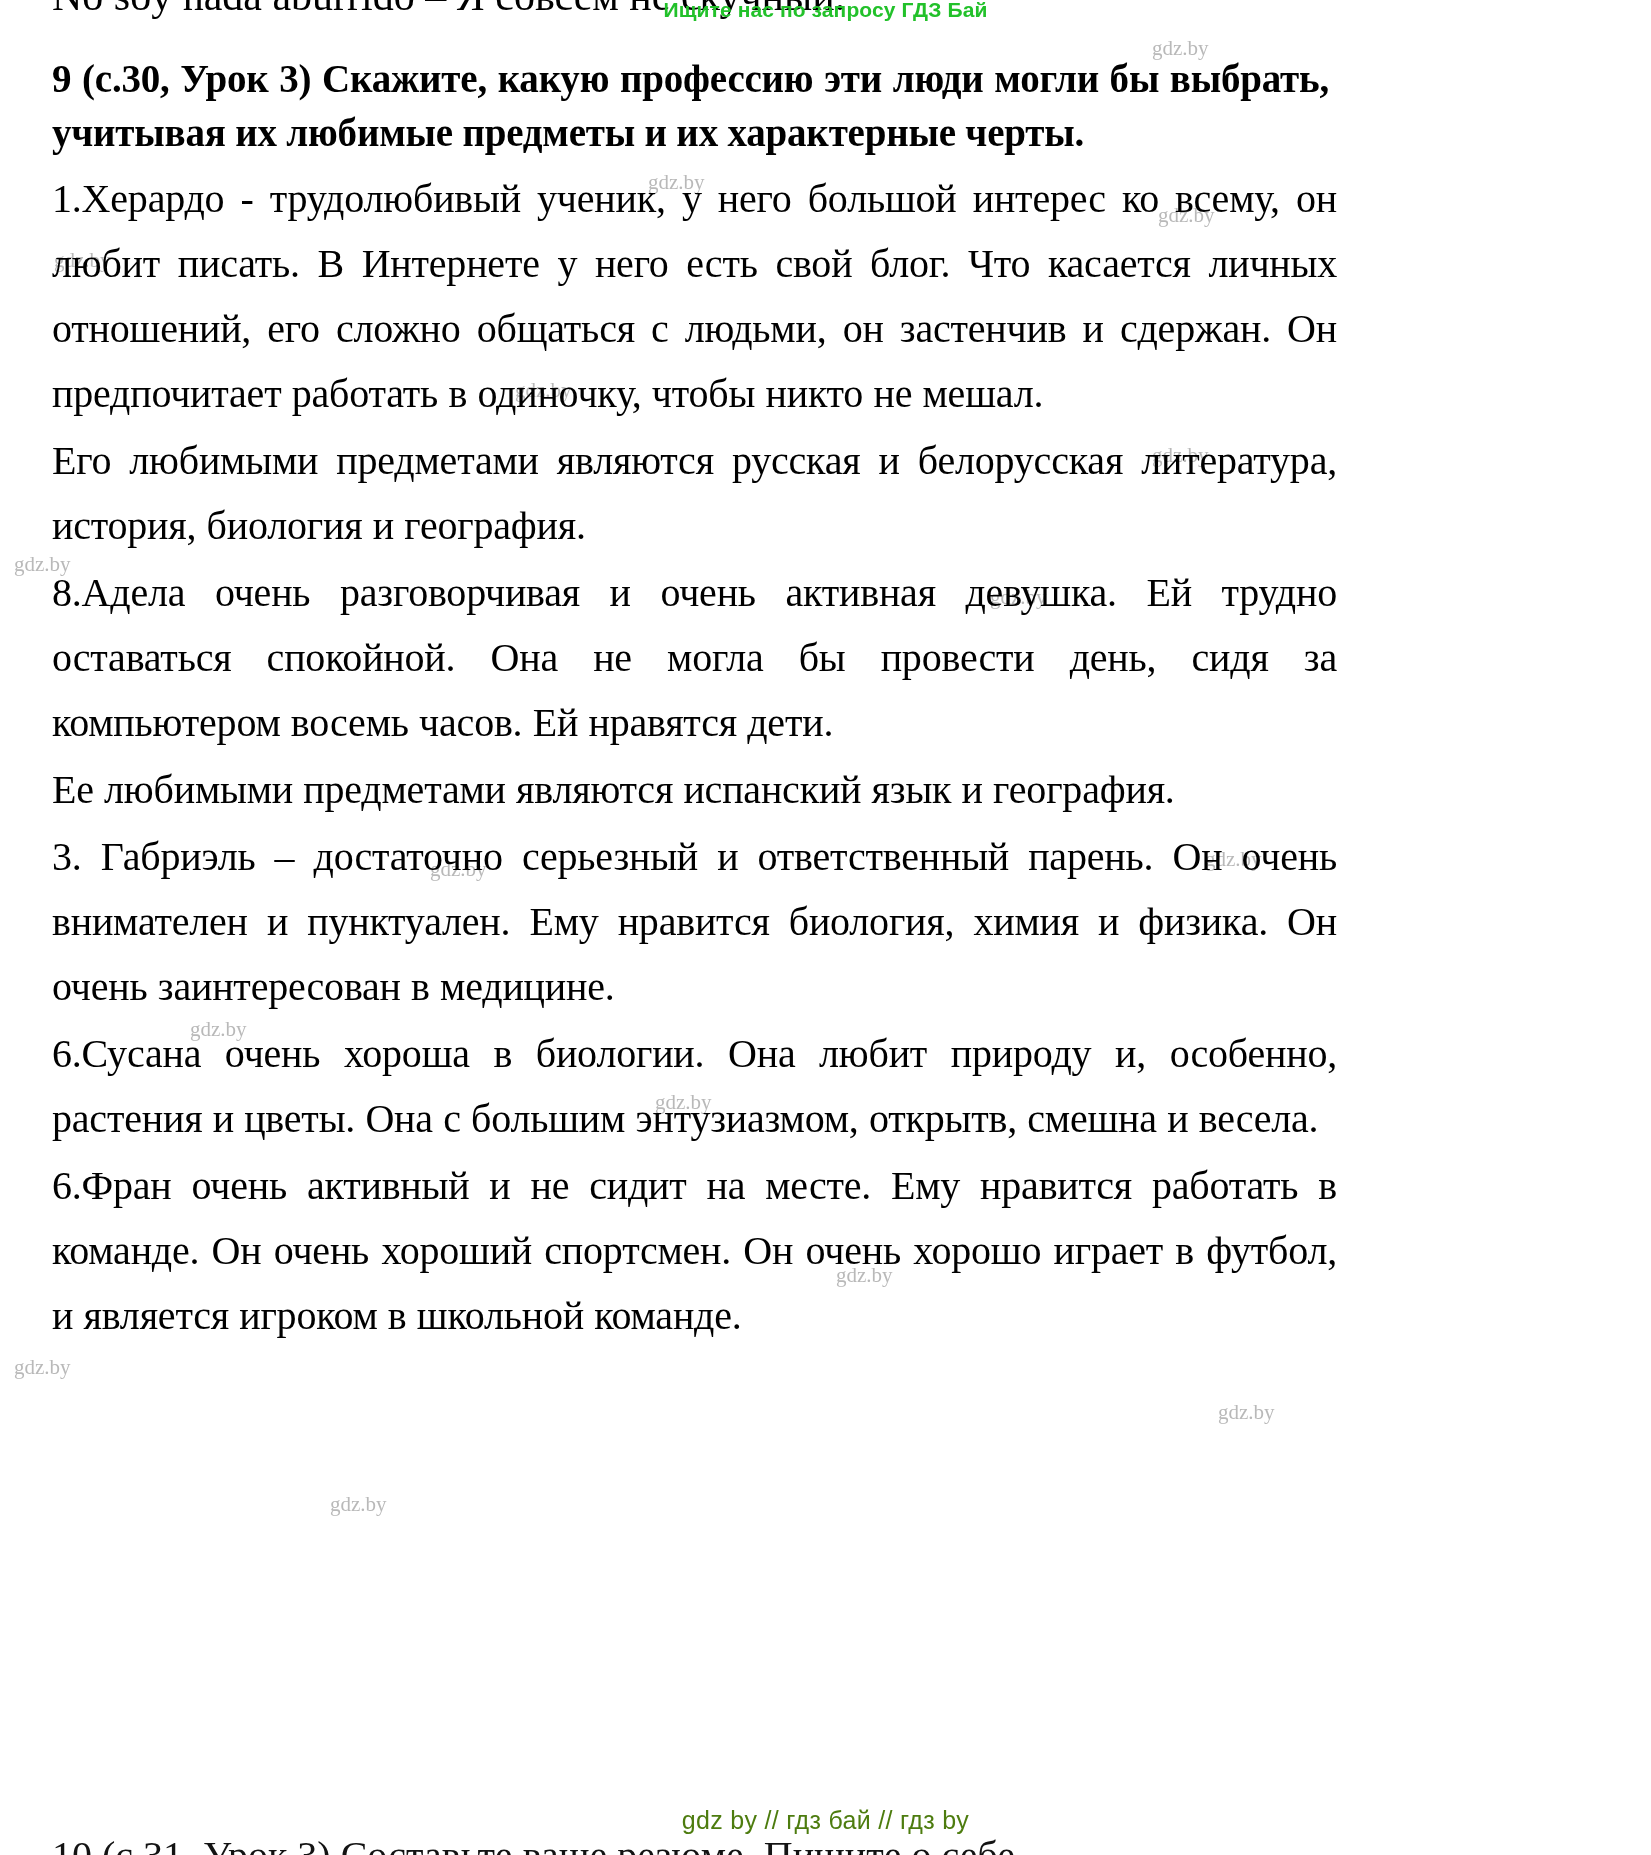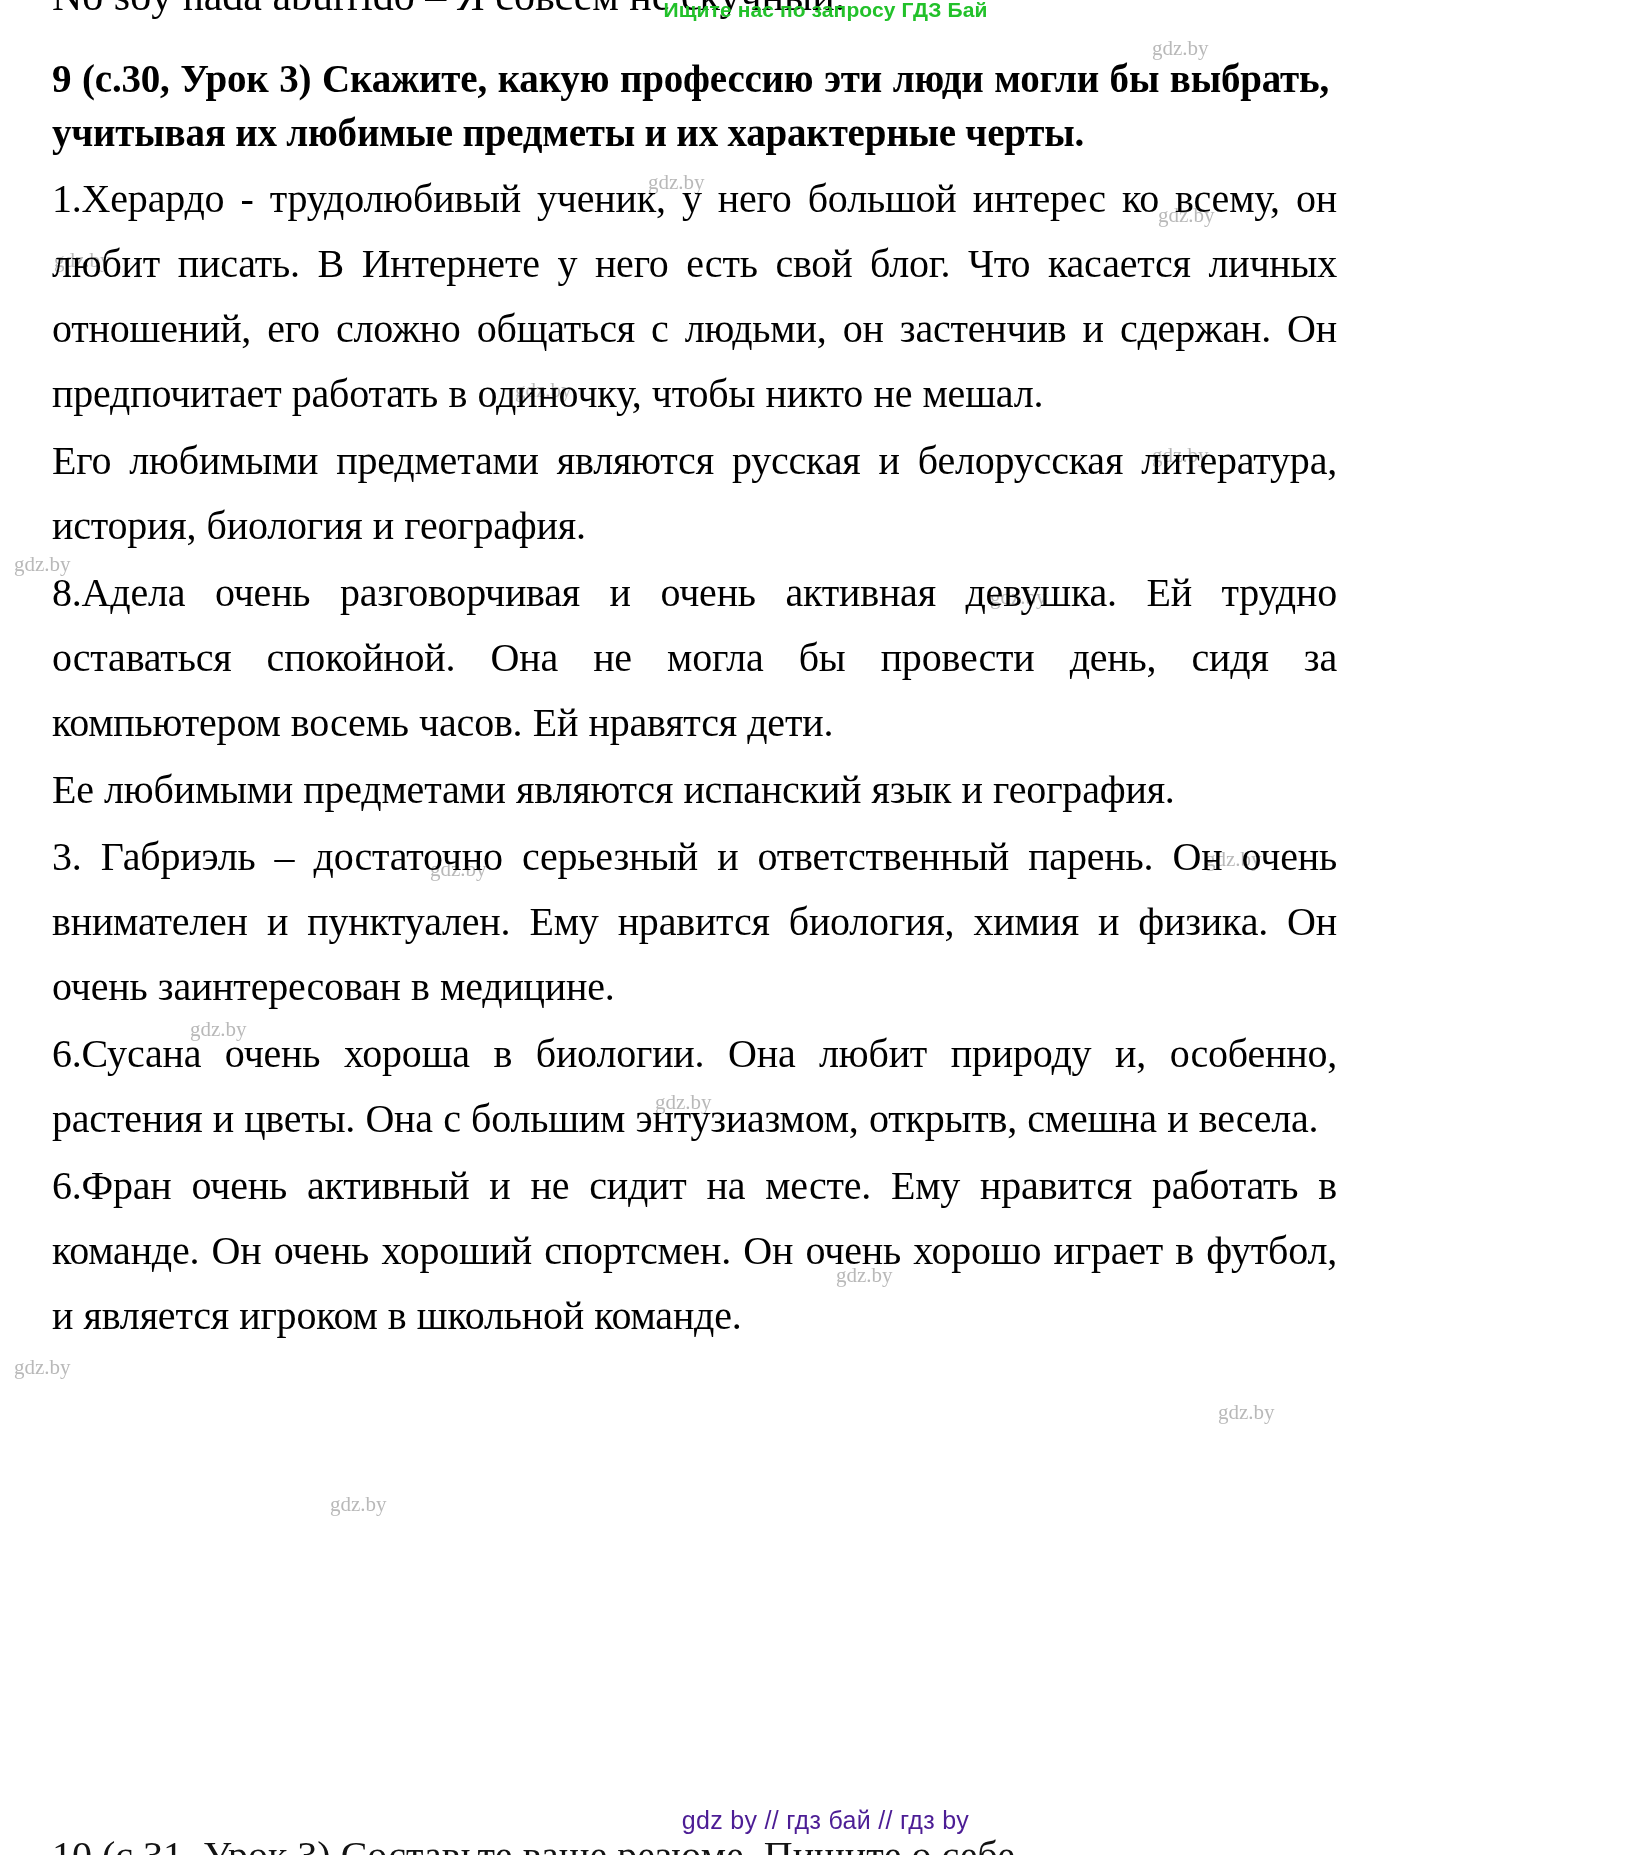--- a/index.html
+++ b/index.html
@@ -105,21 +105,21 @@
 
   
   .footer-credit {
     position: absolute;
     left: 0;
     top: 1806px;
     width: 1651px;
     text-align: center;
     font-family: "Liberation Sans", sans-serif;
     font-size: 25px;
-    color: #4c1d95;
+    color: #4d7c0f;
     letter-spacing: 0.3px;
     z-index: 7;
     white-space: nowrap;
   }
 
   
   .wm {
     position: absolute;
     font-family: Liberation Serif, serif;
     font-size: 21px;

